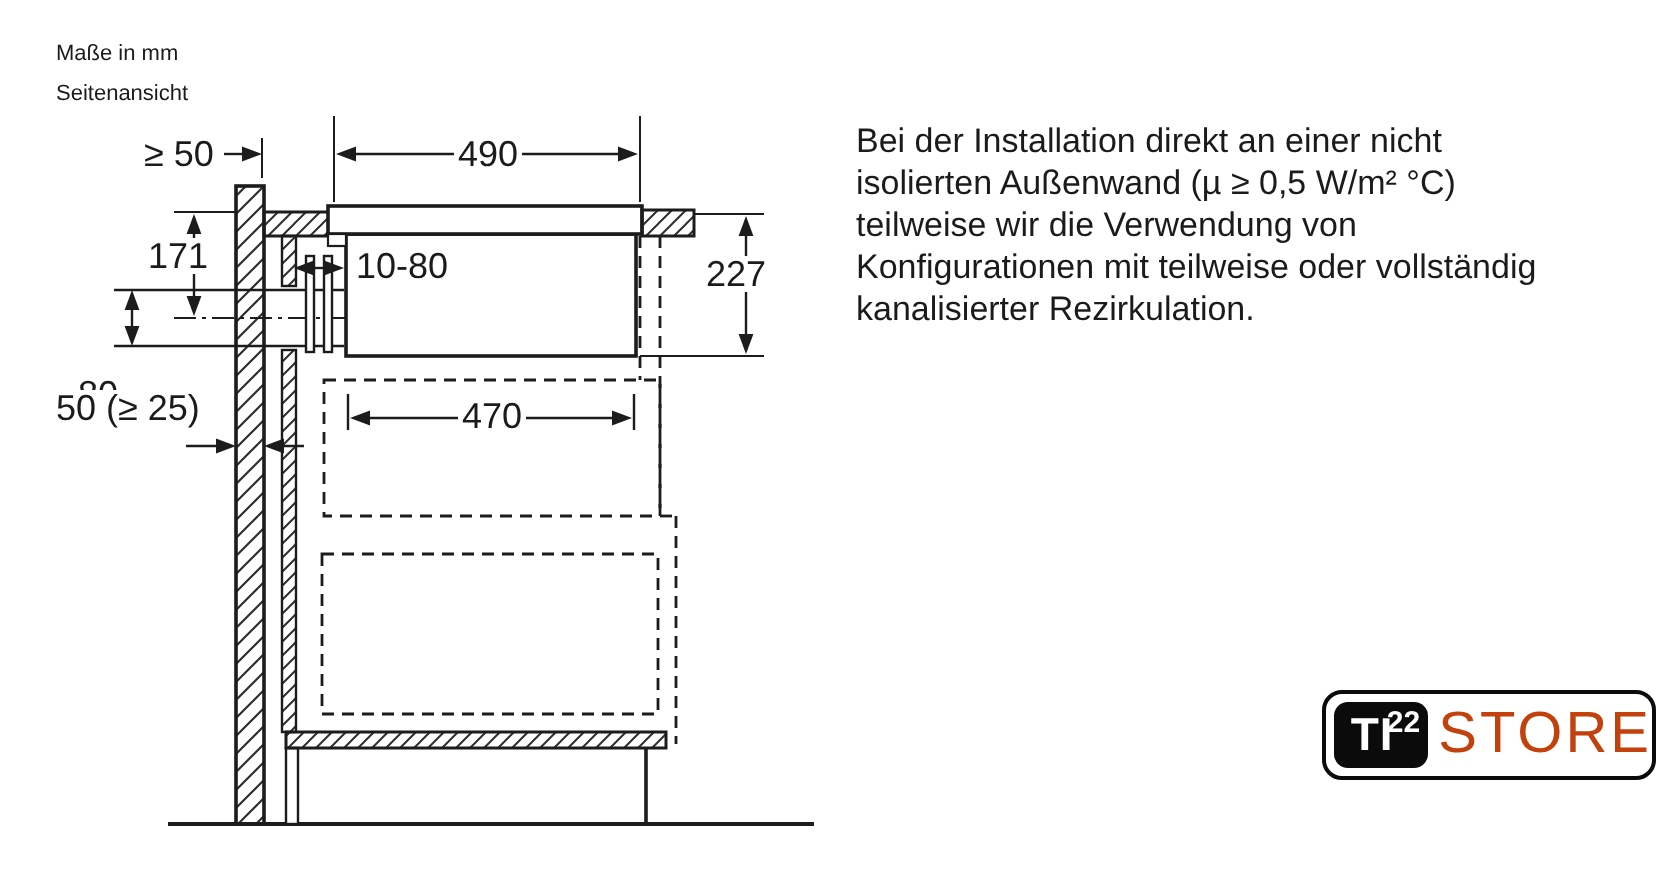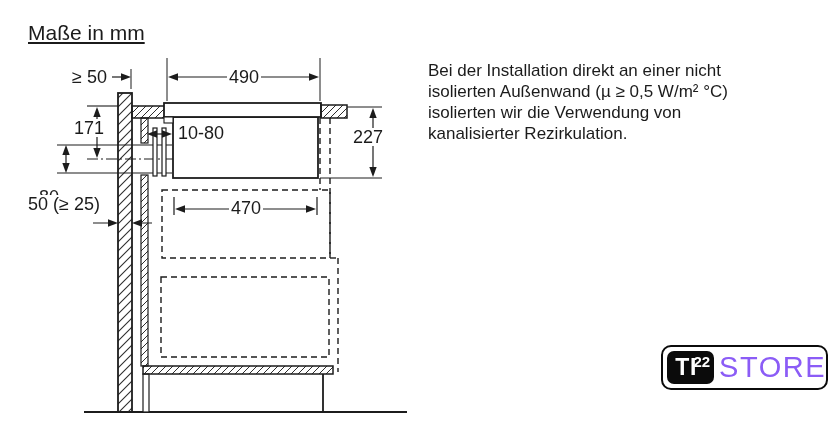--- a/index.html
+++ b/index.html
@@ -5,37 +5,37 @@
   html,body{margin:0;padding:0;background:#fff;}
   .canvas{
     position:relative;width:840px;height:440px;background:#ffffff;
     font-family:"Liberation Sans", sans-serif;color:#1b1b1b;overflow:hidden;
   }
   .canvas svg{position:absolute;left:0;top:0;}
   .lbl{
     position:absolute;font-size:18px;line-height:1;background:#ffffff;
     padding:0 2px;white-space:nowrap;color:#1b1b1b;
   }
-  .title-line{position:absolute;font-size:21px;line-height:1;white-space:nowrap;text-decoration:underline;}
+  .title-line{position:absolute;font-size:11px;line-height:1;white-space:nowrap;}
   .note{position:absolute;left:428px;top:60px;font-size:17px;line-height:21px;}
   .note div{white-space:nowrap;}
   .logo{
     position:absolute;left:661px;top:345px;width:167px;height:45px;
     border:2.5px solid #0b0b0b;border-radius:10px;background:#fff;
     display:flex;align-items:center;box-sizing:border-box;
   }
   .logo-box{
     position:relative;margin-left:4px;width:55px;height:33px;border-radius:7px;
     background:#0b0b0b;color:#fff;display:flex;align-items:center;justify-content:center;
     font-weight:bold;font-size:23px;letter-spacing:0.5px;box-sizing:border-box;
     padding-right:9px;
     text-align:center;
   }
   .logo-sup{position:absolute;top:2px;right:4px;font-size:15px;font-weight:bold;letter-spacing:0;}
-  .logo-store{margin-left:5px;font-size:29px;letter-spacing:1.5px;color:#8b5cf6;font-weight:400;}
+  .logo-store{margin-left:5px;font-size:29px;letter-spacing:1.5px;color:#c2410c;font-weight:400;}
 </style>
 </head>
 <body>
 
 <div class="canvas">
 
   <svg width="840" height="440" viewBox="0 0 840 440">
     <defs>
       <pattern id="hatch" width="7" height="7" patternUnits="userSpaceOnUse">
         <path d="M0,7 L7,0 M-1,1 L1,-1 M6,8 L8,6" stroke="#2e2e2e" stroke-width="1"></path>
@@ -114,34 +114,36 @@
       <path d="M316,209 L306,205.3 V212.7 Z" stroke="none"></path>
 
       <path d="M347,107 H382 M320,178 H382" fill="none" stroke-width="1"></path>
       <path d="M373,113 V172" fill="none"></path>
       <path d="M373,108 L369.3,118 H376.7 Z" stroke="none"></path>
       <path d="M373,177 L369.3,167 H376.7 Z" stroke="none"></path>
     </g>
   </svg>
 
   <div class="title-line" style="left:28px;top:22px;">Maße in mm</div>
+  <div class="title-line" style="left:28px;top:42px;">Seitenansicht</div>
 
   <div class="lbl" style="left:70px;top:68px;">≥ 50</div>
   <div class="lbl" style="left:227px;top:68px;text-align:center;">490</div>
   <div class="lbl" style="left:72px;top:119px;">171</div>
   <div class="lbl" style="left:37px;top:149px;margin-top:39px;">80</div>
   <div class="lbl" style="left:26px;top:195px;">50 (≥ 25)</div>
   <div class="lbl" style="left:176px;top:124px;">10-80</div>
   <div class="lbl" style="left:351px;top:128px;">227</div>
   <div class="lbl" style="left:229px;top:199px;">470</div>
 
   <div class="note">
     <div>Bei der Installation direkt an einer nicht</div>
     <div>isolierten Außenwand (µ ≥ 0,5 W/m² °C)</div>
-    <div>isolierten wir die Verwendung von</div>
+    <div>teilweise wir die Verwendung von</div>
+    <div>Konfigurationen mit teilweise oder vollständig</div>
     <div>kanalisierter Rezirkulation.</div>
   </div>
 
   <div class="logo">
     <div class="logo-box">
       <span>TI</span>
       <span class="logo-sup">22</span>
     </div>
     <div class="logo-store">STORE</div>
   </div>

